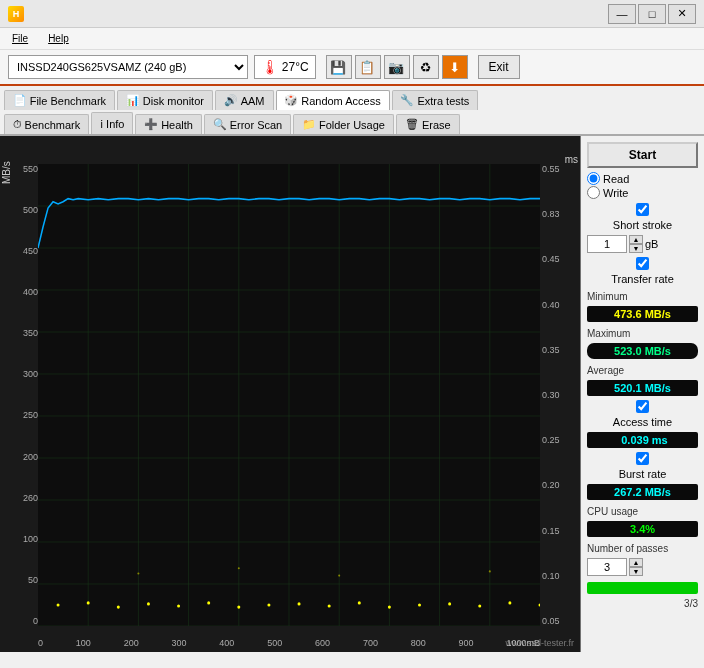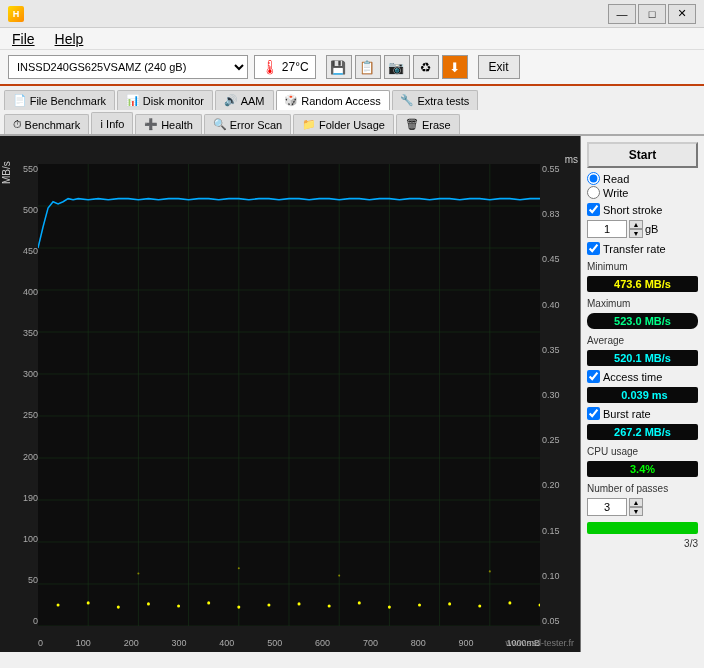--- a/index.html
+++ b/index.html
@@ -7,21 +7,21 @@
     
     
     .title-bar { background: #e8e8e8; border-bottom: 1px solid #ccc; display: flex; align-items: center; justify-content: space-between; padding: 4px 8px; height: 28px; }
     .title-bar-left { display: flex; align-items: center; gap: 6px; font-size: 12px; font-weight: bold; }
     .title-bar-icon { width: 16px; height: 16px; background: linear-gradient(135deg, #ffd700, #ff8c00); border-radius: 2px; display: flex; align-items: center; justify-content: center; font-size: 9px; color: white; }
     .title-bar-controls { display: flex; gap: 2px; }
     .title-btn { width: 28px; height: 20px; border: 1px solid #999; background: #e0e0e0; cursor: pointer; display: flex; align-items: center; justify-content: center; font-size: 11px; }
     
     
     .menu-bar { background: #f5f5f5; border-bottom: 1px solid #ddd; padding: 2px 8px; display: flex; gap: 12px; height: 22px; align-items: center; }
-    .menu-item { font-size: 14px; cursor: pointer; padding: 1px 4px; text-decoration: underline; }
+    .menu-item { font-size: 10px; cursor: pointer; padding: 1px 4px; text-decoration: underline; }
     
     
     .toolbar { background: #f5f5f5; border-bottom: 2px solid #c2410c; padding: 4px 8px; display: flex; align-items: center; gap: 6px; height: 36px; }
     .drive-select { width: 240px; height: 24px; border: 1px solid #999; background: white; padding: 2px 4px; font-size: 11px; }
     .temp-display { display: flex; align-items: center; gap: 3px; background: white; border: 1px solid #999; padding: 2px 6px; font-size: 12px; height: 24px; }
     .temp-icon { color: red; font-size: 14px; }
     .toolbar-icons { display: flex; gap: 3px; margin-left: 4px; }
     .toolbar-icon-btn { width: 26px; height: 24px; border: 1px solid #999; background: #e8e8e8; display: flex; align-items: center; justify-content: center; cursor: pointer; font-size: 13px; }
     .exit-btn { height: 24px; border: 1px solid #999; background: #e8e8e8; padding: 2px 10px; cursor: pointer; font-size: 12px; margin-left: 4px; }
     .tabs-container { background: #f0f0f0; border-bottom: 2px solid #aaa; }
@@ -30,21 +30,21 @@
     .tab-item.active { background: white; border-color: #aaa; }
     
     
     .main-content { display: flex; height: calc(668px - 28px - 22px - 36px - 66px); }
     
     
     .right-panel { width: 124px; background: #f0f0f0; border-left: 1px solid #737373; padding: 6px; display: flex; flex-direction: column; gap: 4px; overflow-y: auto; }
     .start-btn { background: #e8e8e8; border: 2px outset #ccc; padding: 4px 8px; cursor: pointer; font-size: 12px; font-weight: bold; text-align: center; width: 100%; }
     .radio-group { display: flex; flex-direction: column; gap: 1px; }
     .radio-row { display: flex; align-items: center; gap: 3px; font-size: 11px; }
-    .checkbox-row { display: flex; align-items: center; gap: 3px; font-size: 11px; }
+    .checkbox-row { display: flex; align-items: center; gap: 3px; font-size: 11px; flex-direction: column; }
     .stat-box { background: #0a0a0a; color: #ffff00; font-size: 11px; font-weight: bold; text-align: center; padding: 2px 4px; border-radius: 2px; }
     .stat-label { font-size: 10px; color: #333; margin-top: 2px; }
     .spinner-row { display: flex; align-items: center; gap: 2px; }
     .spinner-input { width: 40px; height: 18px; border: 1px solid #999; text-align: center; font-size: 11px; }
     .spinner-btns { display: flex; flex-direction: column; }
     .spinner-btn { width: 14px; height: 9px; border: 1px solid #999; background: #e0e0e0; font-size: 7px; cursor: pointer; display: flex; align-items: center; justify-content: center; line-height: 1; }
     .unit-label { font-size: 11px; }
     .progress-bar-container { background: #333; height: 12px; border-radius: 2px; overflow: hidden; margin-top: 2px; }
     .progress-bar-fill { height: 100%; background: #00cc00; }
     .progress-label { font-size: 10px; color: #333; text-align: right; }
@@ -150,21 +150,21 @@
 
     <div style="position:absolute; left:2px; top:28px; bottom:26px; width:36px; display:flex; flex-direction:column; justify-content:space-between;">
       <span class="y-label-item" style="font-size:9px;color:#aaa;text-align:right;">550</span>
       <span class="y-label-item" style="font-size:9px;color:#aaa;text-align:right;">500</span>
       <span class="y-label-item" style="font-size:9px;color:#aaa;text-align:right;">450</span>
       <span class="y-label-item" style="font-size:9px;color:#aaa;text-align:right;">400</span>
       <span class="y-label-item" style="font-size:9px;color:#aaa;text-align:right;">350</span>
       <span class="y-label-item" style="font-size:9px;color:#aaa;text-align:right;">300</span>
       <span class="y-label-item" style="font-size:9px;color:#aaa;text-align:right;">250</span>
       <span class="y-label-item" style="font-size:9px;color:#aaa;text-align:right;">200</span>
-      <span class="y-label-item" style="font-size:9px;color:#aaa;text-align:right;">190</span>
+      <span class="y-label-item" style="font-size:9px;color:#aaa;text-align:right;">260</span>
       <span class="y-label-item" style="font-size:9px;color:#aaa;text-align:right;">100</span>
       <span class="y-label-item" style="font-size:9px;color:#aaa;text-align:right;">50</span>
       <span class="y-label-item" style="font-size:9px;color:#aaa;text-align:right;">0</span>
     </div>
 
     <div style="position:absolute; right:2px; top:28px; bottom:26px; width:36px; display:flex; flex-direction:column; justify-content:space-between;">
       <span style="font-size:9px;color:#aaa;">0.55</span>
       <span style="font-size:9px;color:#aaa;">0.83</span>
       <span style="font-size:9px;color:#aaa;">0.45</span>
       <span style="font-size:9px;color:#aaa;">0.40</span>

